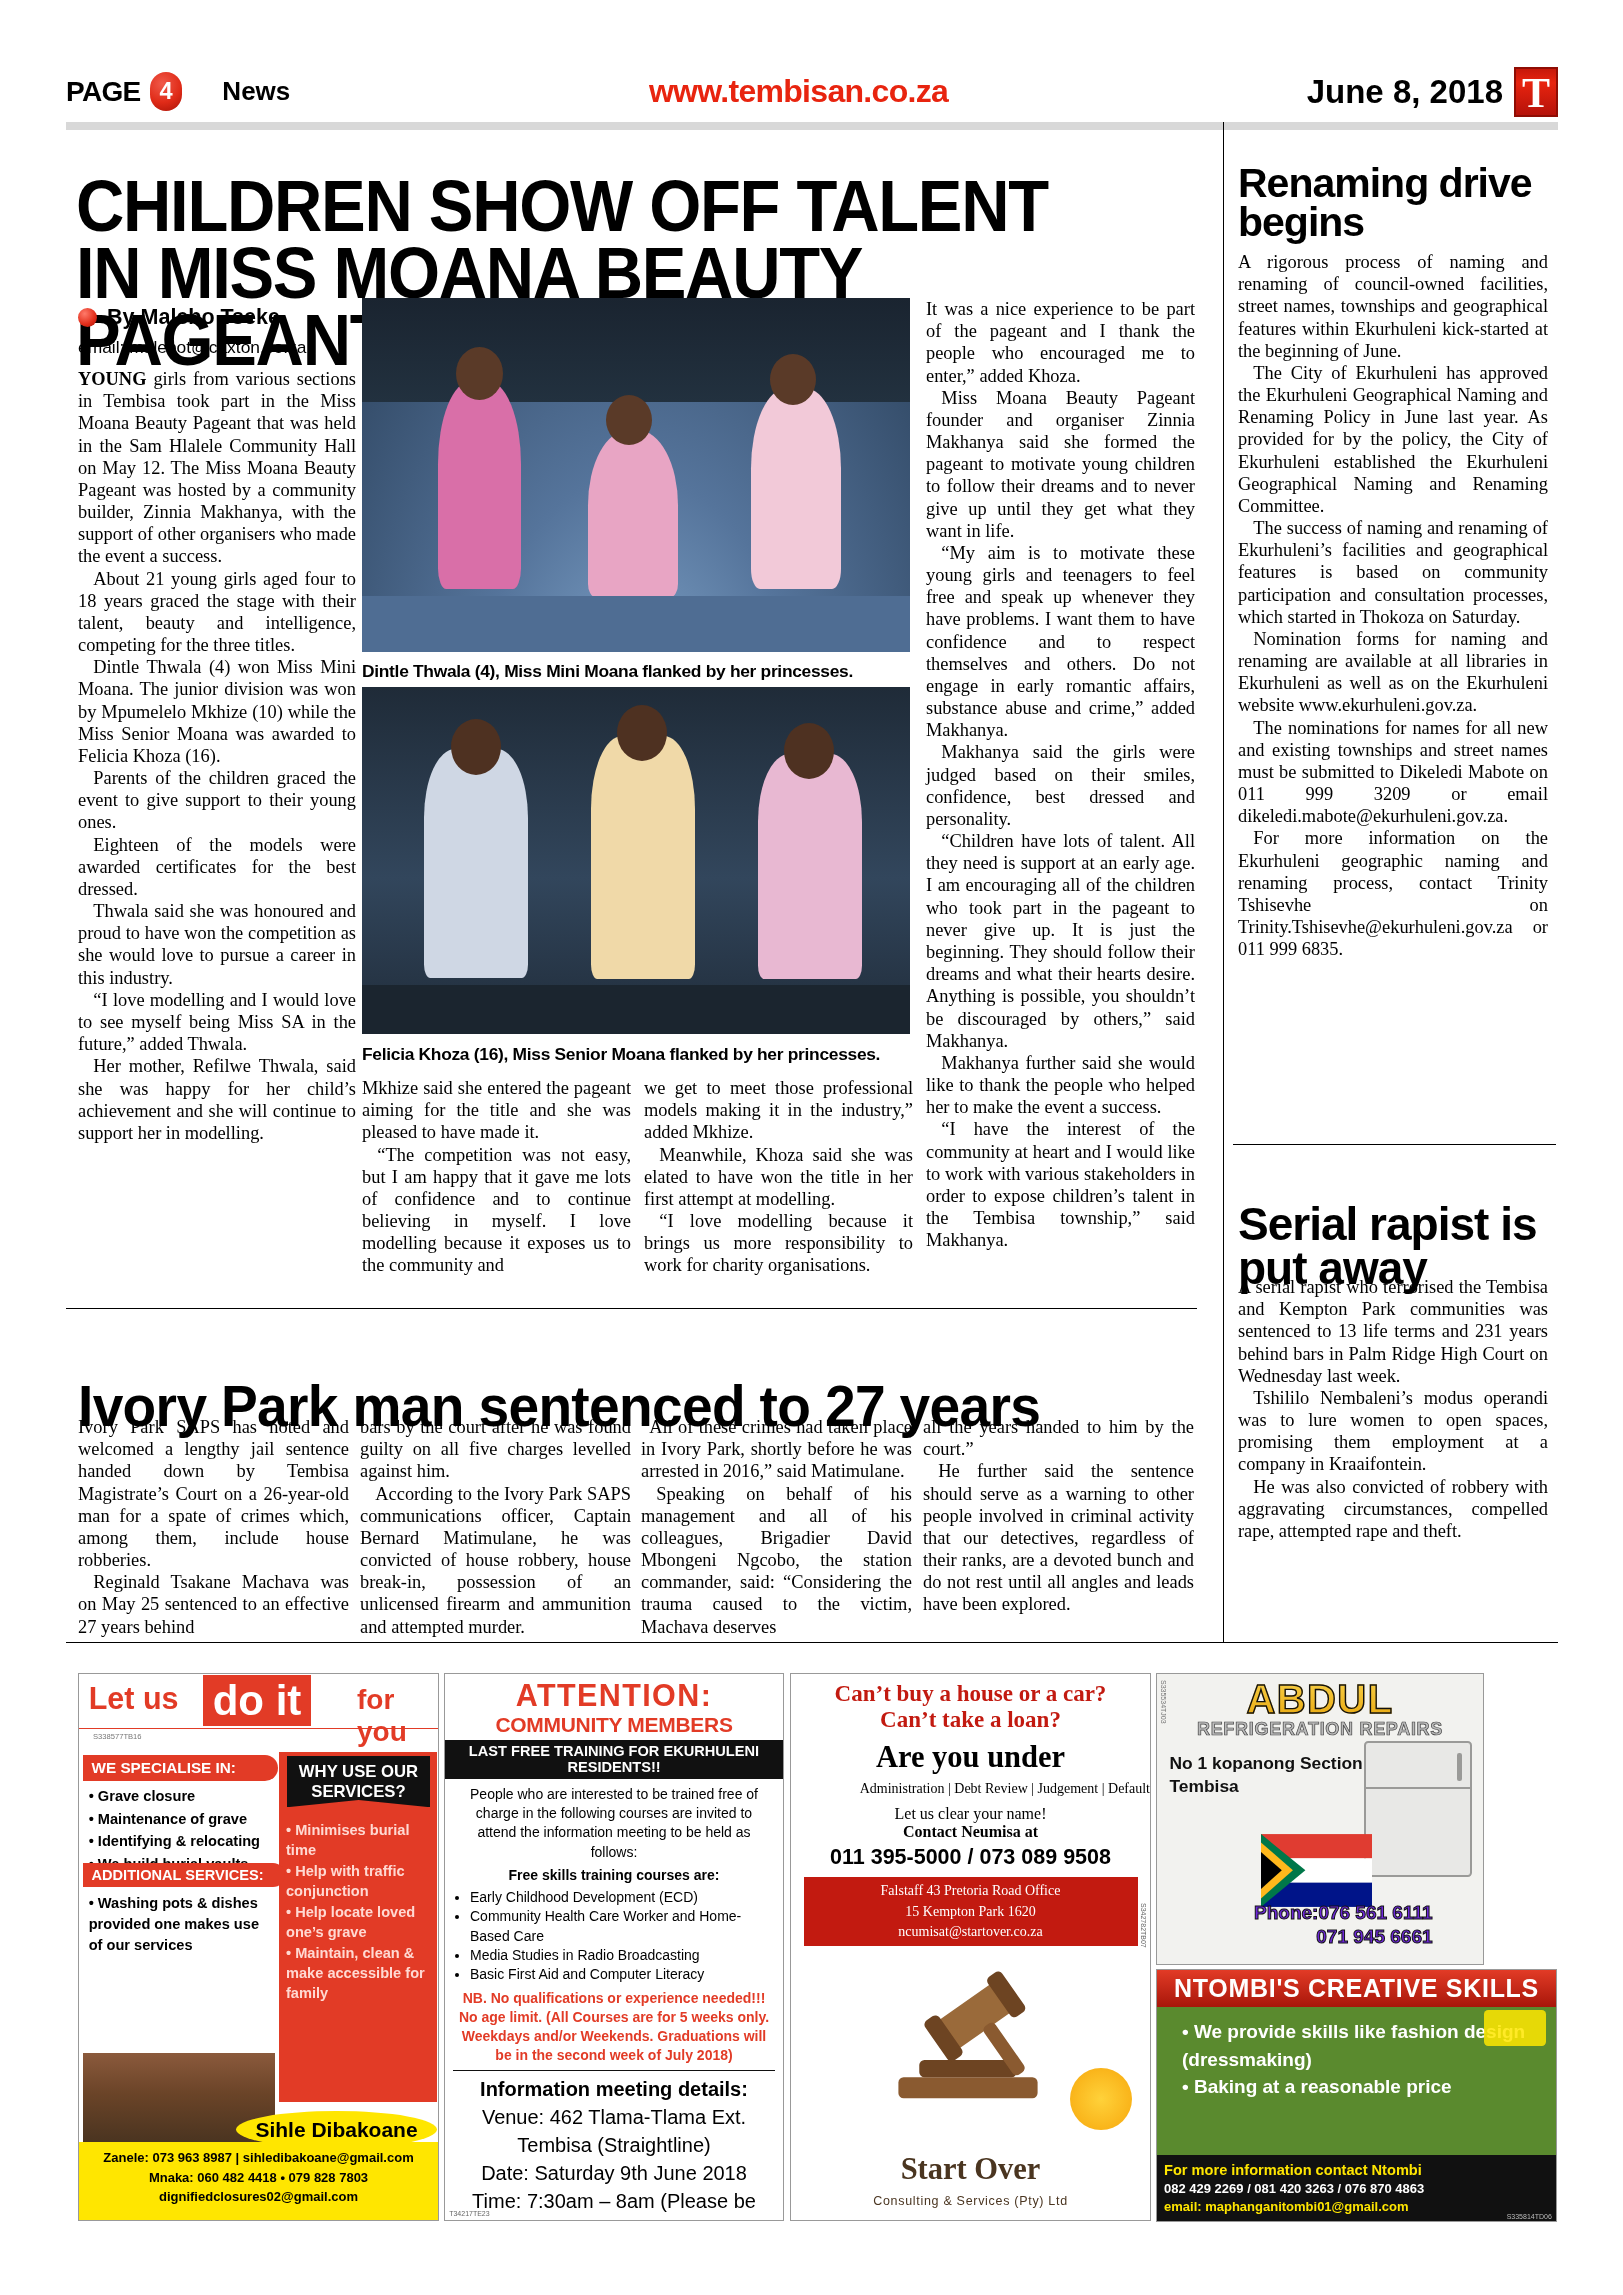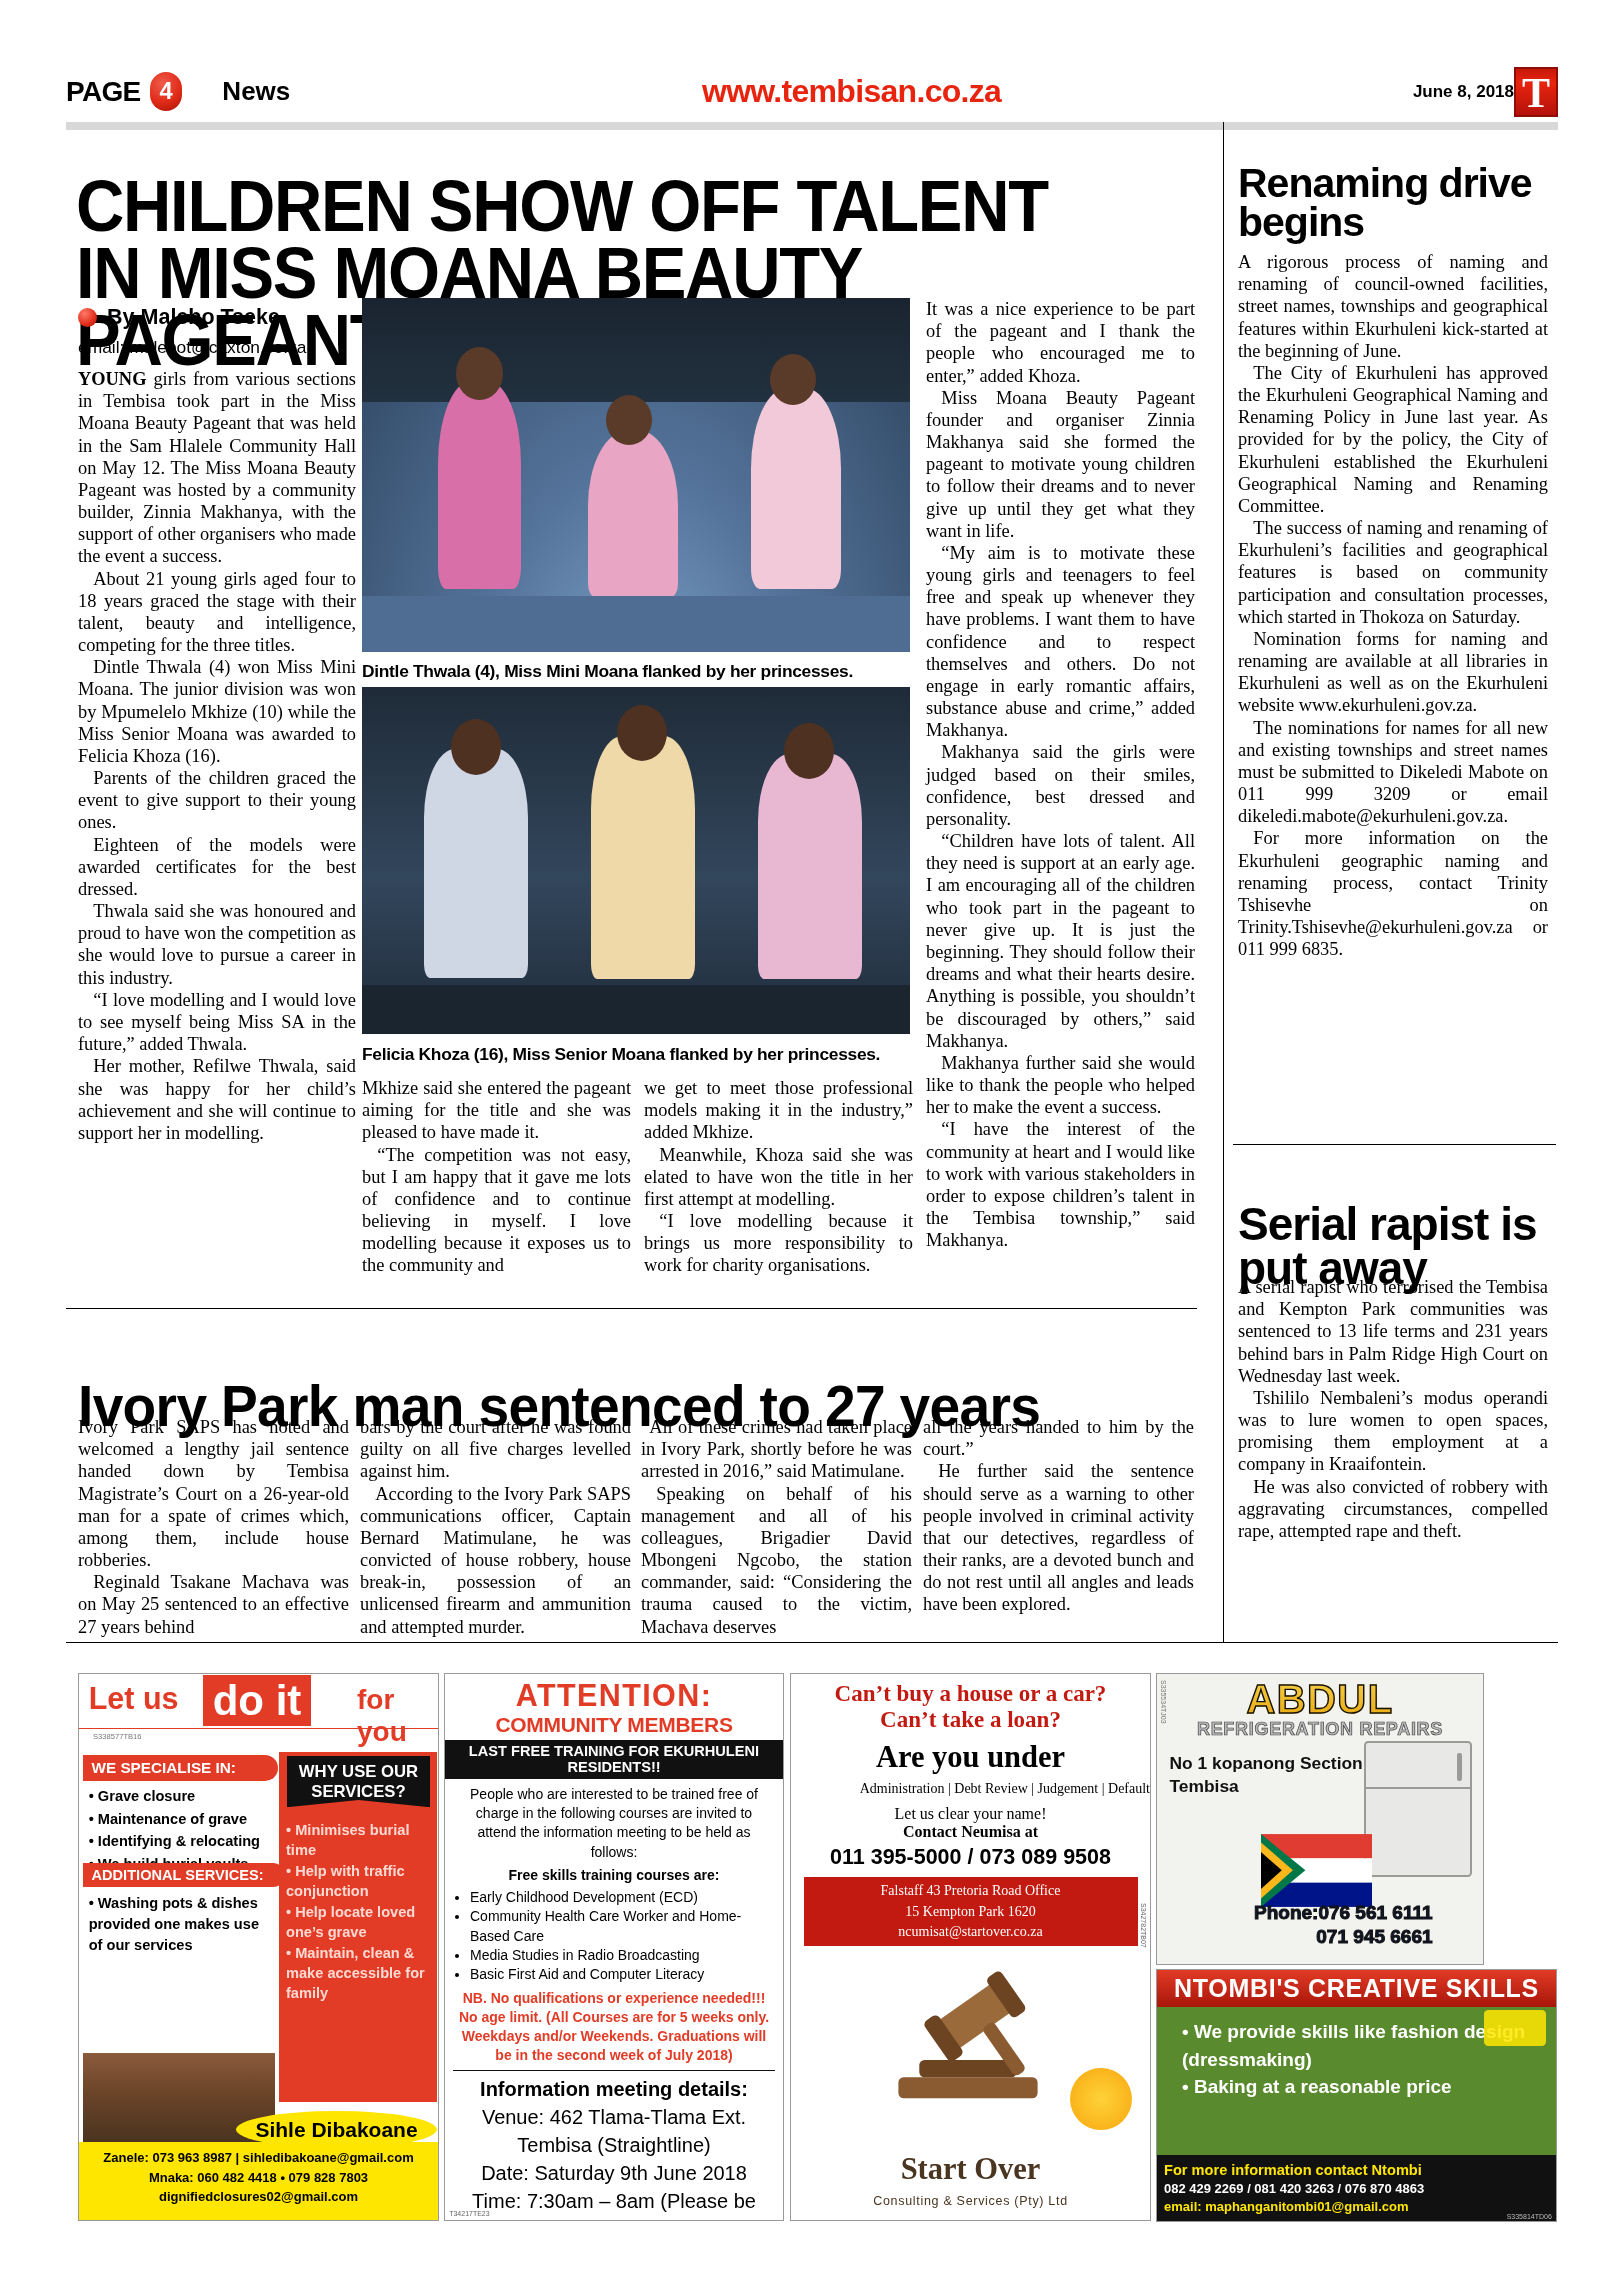--- a/index.html
+++ b/index.html
@@ -8,21 +8,21 @@
 
   
   .masthead{position:absolute;left:66px;top:61px;width:1492px;height:61px;display:flex;align-items:center;}
   .mh-page{font-family:"Liberation Sans",sans-serif;font-weight:bold;font-size:28px;letter-spacing:-0.7px;}
   .mh-pagenum{display:inline-flex;align-items:center;justify-content:center;width:32px;height:39px;
     border-radius:50%/42%;background:radial-gradient(circle at 38% 30%,#f05a4a 0%,#e02b18 55%,#a81206 100%);
     color:#fff;font-family:"Liberation Sans",sans-serif;font-weight:bold;font-size:23.6px;margin:0 4.2px 0 9.7px;}
   .mh-section{font-family:"Liberation Sans",sans-serif;font-weight:bold;font-size:26px;margin-left:36px;}
   .mh-url{flex:1;text-align:center;color:#e8240f;font-family:"Liberation Sans",sans-serif;font-weight:bold;
     font-size:32px;letter-spacing:-0.7px;}
-  .mh-date{font-family:"Liberation Sans",sans-serif;font-weight:bold;font-size:17px;}
+  .mh-date{font-family:"Liberation Sans",sans-serif;font-weight:bold;font-size:33px;margin-right:11px;}
   .mh-logo{width:44px;height:50px;background:linear-gradient(#c6180a,#e8240f 30%,#b5120a);
     color:#fff;font-family:"Liberation Serif",serif;font-weight:bold;font-size:42px;line-height:49px;text-align:center;
     border:2.1px solid #8f0d04;box-sizing:border-box;}
   .mh-rule{position:absolute;left:66px;top:122px;width:1492px;height:7.6px;background:#d8d8d8;}
 
   
   .vrule{position:absolute;background:#000;width:1.4px;}
   .hrule{position:absolute;background:#000;height:1.4px;}
 
   
@@ -143,21 +143,21 @@
   .ad4 .code{position:absolute;left:2.8px;top:5.6px;font-size:7px;color:#777;
     font-family:"Liberation Sans",sans-serif;writing-mode:vertical-rl;}
   .ad4 .addr{position:absolute;left:12.5px;top:78px;font-family:"Liberation Sans",sans-serif;
     font-weight:bold;font-size:17.4px;line-height:1.35;color:#111;}
   .ad4 .fridge{position:absolute;right:11px;top:67px;width:104px;height:132px;background:#e8e8e6;
     border:2.1px solid #9a9a98;border-radius:4.2px;}
   .ad4 .fridge:before{content:"";position:absolute;left:0;right:0;top:44px;height:2.1px;background:#9a9a98;}
   .ad4 .fridge:after{content:"";position:absolute;right:8.3px;top:9.7px;width:4.9px;height:28px;background:#9a9a98;border-radius:2.1px;}
   .ad4 .flagwrap{position:absolute;left:104px;top:160px;width:111px;height:73px;}
   .ad4 .phone{position:absolute;left:97px;bottom:15.3px;font-family:"Liberation Sans",sans-serif;
-    font-weight:bold;font-size:19px;color:#0f172a;-webkit-text-stroke:1px #111;line-height:1.25;}
+    font-weight:bold;font-size:19px;color:#6d28d9;-webkit-text-stroke:1px #111;line-height:1.25;}
 
   
   .ad5{left:1156px;top:1969px;width:401px;height:253px;background:#5a8a2e;border:0.7px solid #999;}
   .ad5 .banner{background:linear-gradient(#e23b26,#a8160a);color:#fff;
     font-family:"Liberation Sans",sans-serif;font-weight:bold;font-size:25px;text-align:center;padding:4.2px 0;letter-spacing:0.7px;}
   .ad5 .list{font-family:"Liberation Sans",sans-serif;font-weight:bold;font-size:19px;color:#fff;
     padding:11px 0 0 25px;line-height:1.45;}
   .ad5 .footer{position:absolute;left:0;right:0;bottom:0;background:#111;color:#fff;
     font-family:"Liberation Sans",sans-serif;font-weight:bold;font-size:13px;line-height:1.35;padding:5.6px 7px;}
   .ad5 .footer .ft1{color:#ffe600;font-size:14.6px;}

